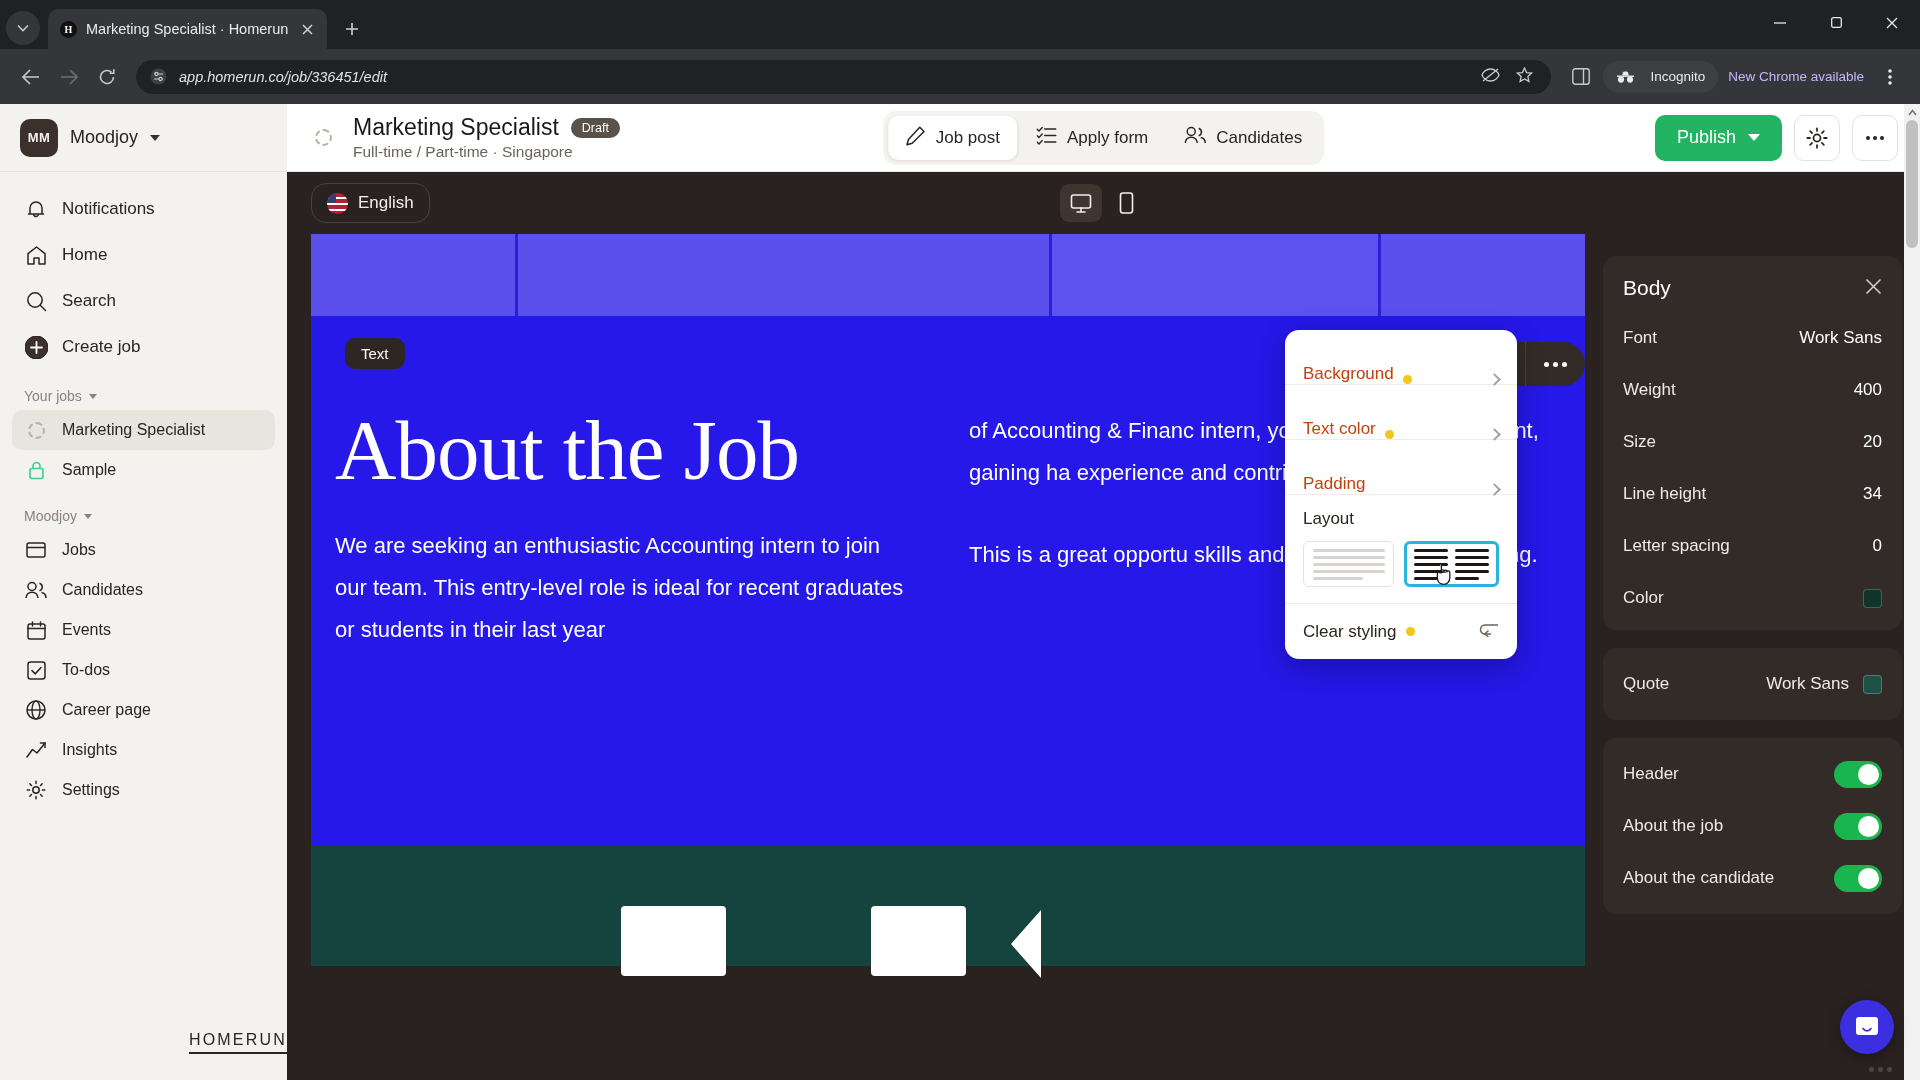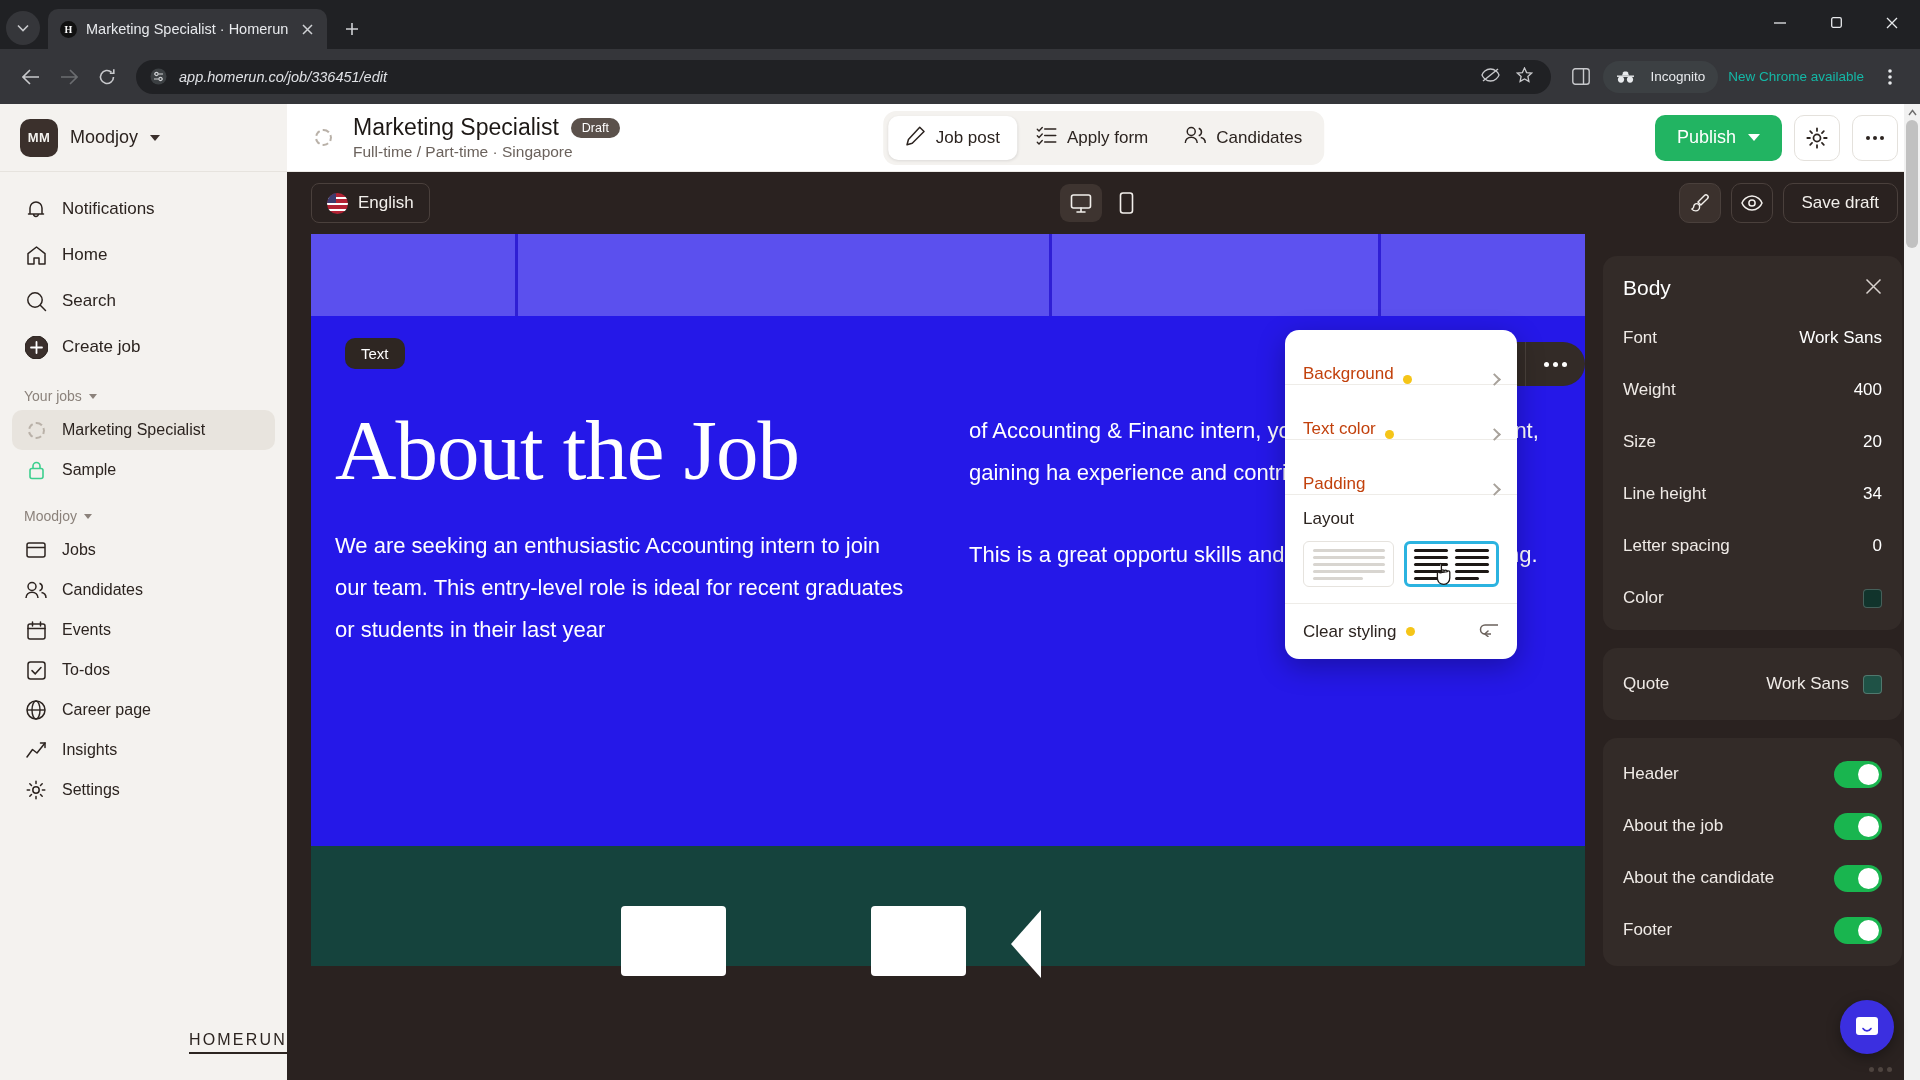--- a/index.html
+++ b/index.html
@@ -99,21 +99,21 @@
   .omni-url { color: #dfe1e5; font-size: 14.5px; flex: 1; font-style: italic; }
   .omni-right { display: flex; align-items: center; gap: 16px; padding-right: 4px;}
   .tb-right { display: flex; align-items: center; gap: 6px; margin-left: 10px;}
   .incognito-pill {
     display: flex; align-items: center; gap: 15px;
     background: #3c4043; border-radius: 16px;
     height: 32px; padding: 0 13px;
     color: #e8eaed; font-size: 13.5px;
   }
   .chrome-update {
-    color: #14b8a6; font-size: 13.5px; font-weight: 500; padding: 0 4px; text-align: right;
+    color: #c4b5fd; font-size: 13.5px; font-weight: 500; padding: 0 4px; text-align: right;
   }
   .tb-icon-btn {
     width: 32px; height: 32px; display:flex; align-items:center; justify-content:center;
     border-radius: 50%;
   }
 
   
   .app {
     height: 976px;
     display: flex;
@@ -226,21 +226,21 @@
   .editor { flex: 1; background: #2a2220; display: flex; flex-direction: column; min-height: 0; position: relative;}
   .editor-bar {
     height: 62px; display: flex; align-items: center;
     padding: 0 22px 0 24px;
     background: #2a2220;
     position: relative;
     flex: 0 0 62px;
   }
   .lang-pill {
     display: flex; align-items: center; gap: 10px;
-    border: 1px solid #4a403c; border-radius: 8px;
+    border: 1px solid #4a403c; border-radius: 15px;
     height: 40px; padding: 0 15px;
     color: #f2efeb; font-size: 17px;
   }
   .flag {
     width: 21px; height: 21px; border-radius: 50%;
     background: linear-gradient(#b22234 0 18%, #fff 18% 30%, #b22234 30% 46%, #fff 46% 58%, #b22234 58% 74%, #fff 74% 86%, #b22234 86% 100%);
     position: relative; overflow: hidden; flex: 0 0 21px;
   }
   .flag::before {
     content:""; position: absolute; left:0; top:0; width: 45%; height: 52%; background: #3c3b6e;
@@ -817,37 +817,20 @@
                 <rect x="1.5" y="2" width="19" height="13" rx="2" stroke="#f2efeb" stroke-width="1.6" fill="none"></rect>
                 <path d="M11 15v4M7 19h8" stroke="#f2efeb" stroke-width="1.6" stroke-linecap="round"></path>
               </svg>
           </div>
           <div class="dev-btn">
             <svg width="15" height="22" viewBox="0 0 15 22">
                 <rect x="1.5" y="1" width="12" height="20" rx="2.5" stroke="#f2efeb" stroke-width="1.6" fill="none"></rect>
               </svg>
           </div>
         </div>
-        <div class="editor-bar-right">
-          <div class="eb-icon-btn active">
-            <svg width="20" height="20" viewBox="0 0 20 20">
-                <path d="M17.5 2.5c-1-1-2.4-.7-3.3.2L8 9l2.9 2.9 6.4-6.1c.9-.9 1.2-2.3.2-3.3z" stroke="#f2efeb" stroke-width="1.4" fill="none"></path>
-                <path d="M6.5 10.6c-1.5 0-2.7 1.2-2.7 2.7 0 1.2-.6 2.2-1.9 2.8 1 1.3 2.5 1.8 3.9 1.8 2.1 0 3.8-1.7 3.8-3.8 0-1.9-1.3-3.5-3.1-3.5z" stroke="#f2efeb" stroke-width="1.4" fill="none"></path>
-              </svg>
-          </div>
-          <div class="eb-icon-btn">
-            <svg width="22" height="16" viewBox="0 0 22 16">
-                <path d="M11 1C5.8 1 2 5.1 1 8c1 2.9 4.8 7 10 7s9-4.1 10-7c-1-2.9-4.8-7-10-7z" stroke="#f2efeb" stroke-width="1.5" fill="none"></path>
-                <circle cx="11" cy="8" r="3.1" stroke="#f2efeb" stroke-width="1.5" fill="none"></circle>
-              </svg>
-          </div>
-          <div class="save-draft-btn">
-            <span>Save draft</span>
-          </div>
-        </div>
       </div>
 
       <div class="canvas-wrap">
 
         <div class="canvas">
           <div class="hero-strip">
             <div class="seg"></div>
               <div class="seg"></div>
               <div class="seg"></div>
               <div class="seg"></div>
@@ -1013,24 +996,20 @@
               <span class="toggle"></span>
             </div>
             <div class="prow">
               <span>About the job</span>
               <span class="toggle"></span>
             </div>
             <div class="prow">
               <span>About the candidate</span>
               <span class="toggle"></span>
             </div>
-            <div class="prow">
-              <span>Footer</span>
-              <span class="toggle"></span>
-            </div>
           </div>
         </aside>
 
         <div class="vscroll-outer">
           <div class="vscroll-thumb" style="top:12px;height:132px;"></div>
           <div class="vscroll-thumb" style="top:350px;height:300px;"></div>
         </div>
       </div>
 
       <div class="dots-ghost">

